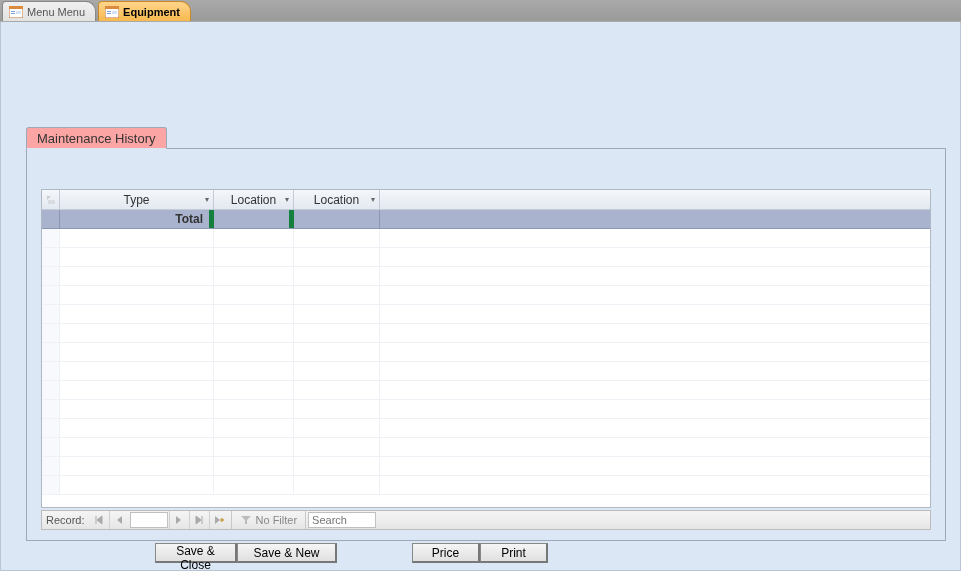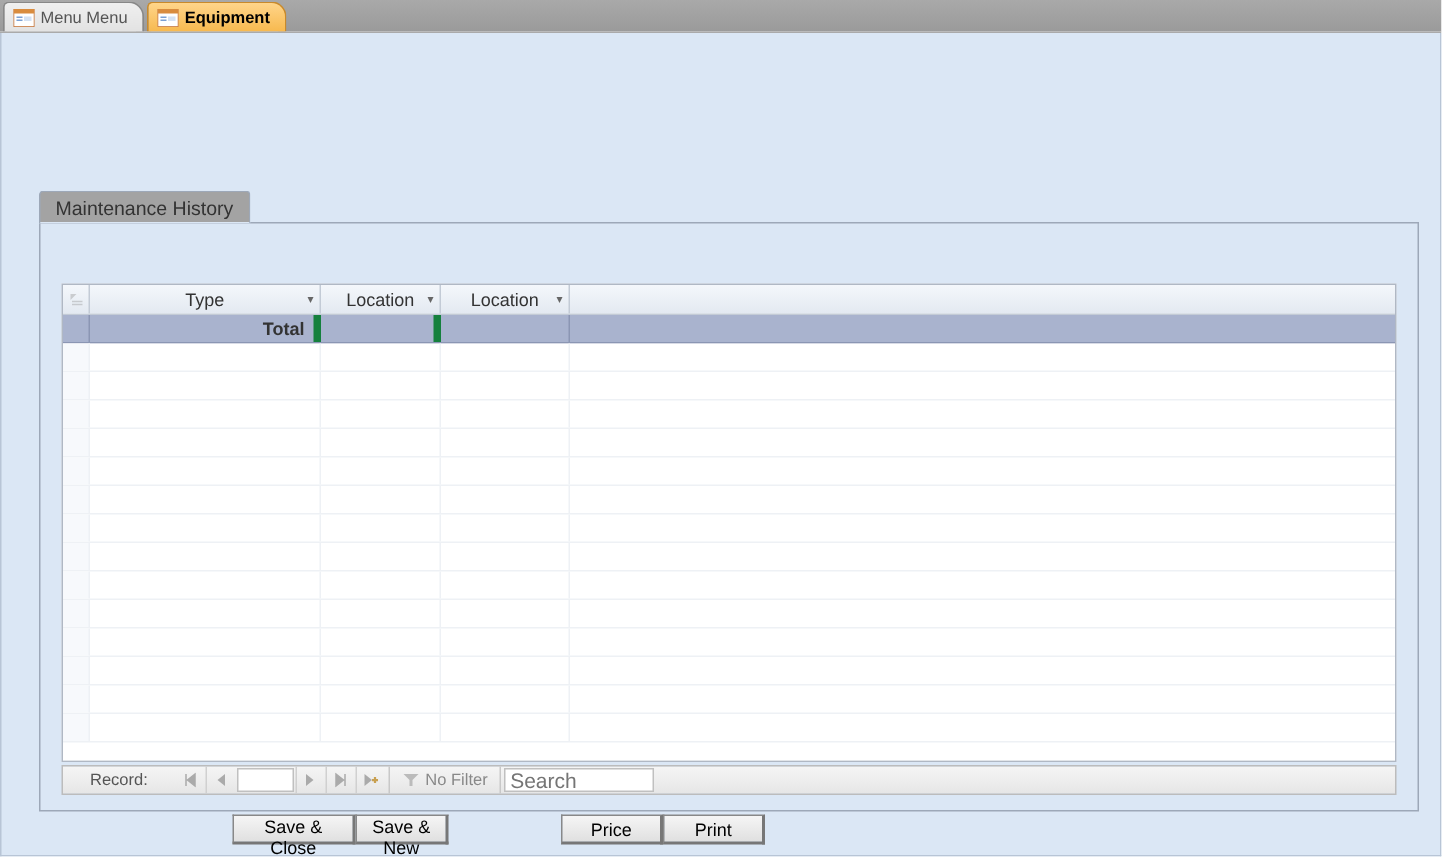--- a/index.html
+++ b/index.html
@@ -87,21 +87,21 @@
     position: absolute;
     background: #fff;
     border: 1px solid #a0a8b4;
   }
   .subform-tab {
     position: absolute;
     top: 105px;
     left: 25px;
     height: 22px;
     padding: 3px 10px;
-    background: #a3a3a3;
+    background: #fca5a5;
     border: 1px solid #9da8b8;
     border-bottom: 1px solid #dbe7f5;
     border-top-left-radius: 3px;
     border-top-right-radius: 3px;
     font-size: 13px;
     z-index: 2;
   }
   .subform-panel {
     position: absolute;
     top: 126px;
@@ -193,21 +193,21 @@
     position: absolute;
     left: 14px; right: 14px; bottom: 10px;
     height: 20px;
     background: linear-gradient(#f5f5f5, #e6e6e6);
     border: 1px solid #bcbcbc;
     display: flex;
     align-items: center;
     font-size: 11px;
     color: #555;
   }
-  .rn-label { padding: 0 18px; }
+  .rn-label { padding: 0 4px; }
   .rn-btn {
     width: 20px; height: 18px;
     display: flex; align-items: center; justify-content: center;
     color: #888;
     cursor: pointer;
     border-left: 1px solid #d0d0d0;
   }
   .rn-btn:first-of-type{border-left:none}
   .rn-pos {
     width: 38px; height: 16px;
@@ -215,25 +215,25 @@
     background: #fff;
     margin: 0 1px;
   }
   .rn-sep { width: 1px; height: 18px; background: #c8c8c8; margin: 0 2px; }
   .rn-filter {
     display: flex; align-items: center; gap: 4px;
     padding: 0 6px;
     color: #888;
   }
   .rn-search {
-    width: 100px; height: 16px;
+    width: 68px; height: 16px;
     border: 1px solid #c0c0c0;
     background: #fff;
     padding: 0 3px;
-    font-size: 14px;
+    font-size: 11px;
     color: #888;
   }
   .bottom-buttons {
     position: absolute;
     bottom: 6px;
     left: 0; right: 0;
     height: 22px;
     display: flex;
     align-items: center;
   }
@@ -439,19 +439,19 @@
         <span>No Filter</span>
       </div>
       <div class="rn-sep"></div>
       <input class="rn-search" placeholder="Search" style="">
     </div>
   </div>
 
   <div class="bottom-buttons">
     <div style="width:154px"></div>
     <button class="btn" style="width:82px">Save &amp; Close</button>
-    <button class="btn" style="width:62px">Save &amp; New</button>
+    <button class="btn" style="width:100px">Save &amp; New</button>
     <div style="width:75px"></div>
     <button class="btn" style="width:68px">Price</button>
     <button class="btn" style="width:68px">Print</button>
   </div>
 
 </div>
 
 </body></html>

